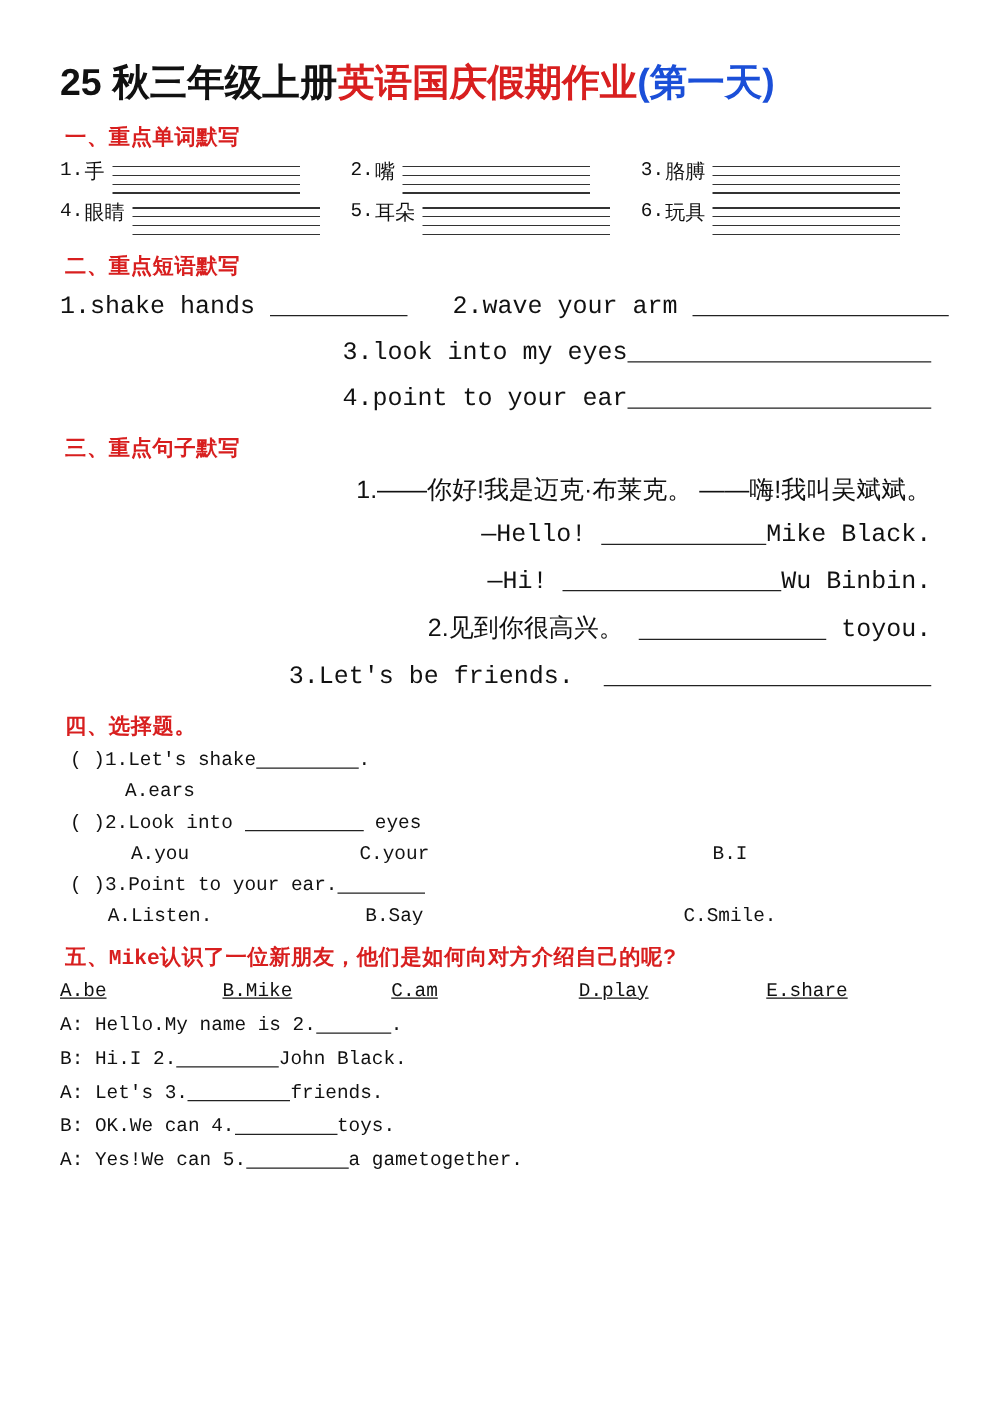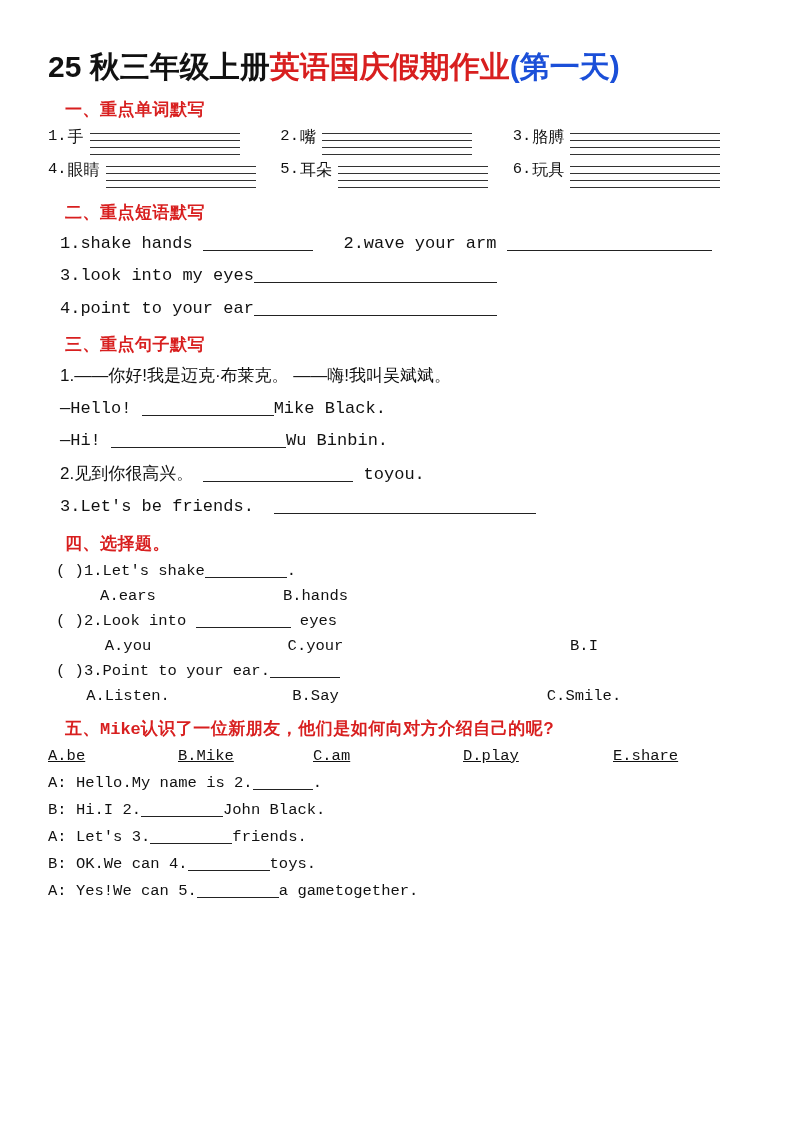--- a/index.html
+++ b/index.html
@@ -35,36 +35,37 @@
   .title .t-black { color: #111111; }
   .title .t-red   { color: #d81f1f; }
   .title .t-blue  { color: #1b4fd8; }
 
   
   .sec-head {
     font-family: "Liberation Sans", sans-serif;
     font-size: 17px;
     font-weight: bold;
     color: #d81f1f;
-    margin: 12px 0 6px 17px;
+    margin: 12px 0 6px 4px;
     letter-spacing: 0.5px;
   }
   .sec-head.mixed .en {
     font-family: "Liberation Mono", monospace;
     letter-spacing: 0;
   }
 
   
   .row {
     font-family: "Liberation Mono", monospace;
-    font-size: 17px;
+    font-size: 20px;
     color: #111111;
-    margin: 7px 12px;
+    margin: 7px 0;
     line-height: 1.5;
     white-space: nowrap;
+    text-align: right;
   }
   .cn { font-family: "Liberation Sans", sans-serif; }
 
   
   .vocab-grid {
     display: grid;
     grid-template-columns: 1fr 1fr 1fr;
     row-gap: 4px;
     margin-top: 2px;
   }
@@ -221,21 +222,20 @@
     &nbsp;<span class="blank b260"></span>
   </div>
 
   <div class="sec-head">四、选择题。</div>
 
   <div class="q-row">
     <span class="paren">(    )1.Let's shake</span><span class="blank b80"></span><span>.</span>
   </div>
   <div class="opts">
     <span>A.ears</span>
-    <span>B.hands</span>
   </div>
 
   <div class="q-row">
     <span class="paren">(    )2.Look into</span> <span class="blank b95"></span> <span>eyes</span>
   </div>
   <div class="opts">
     <span>A.you</span>
     <span>C.your</span>
     <span>B.I</span>
   </div>

